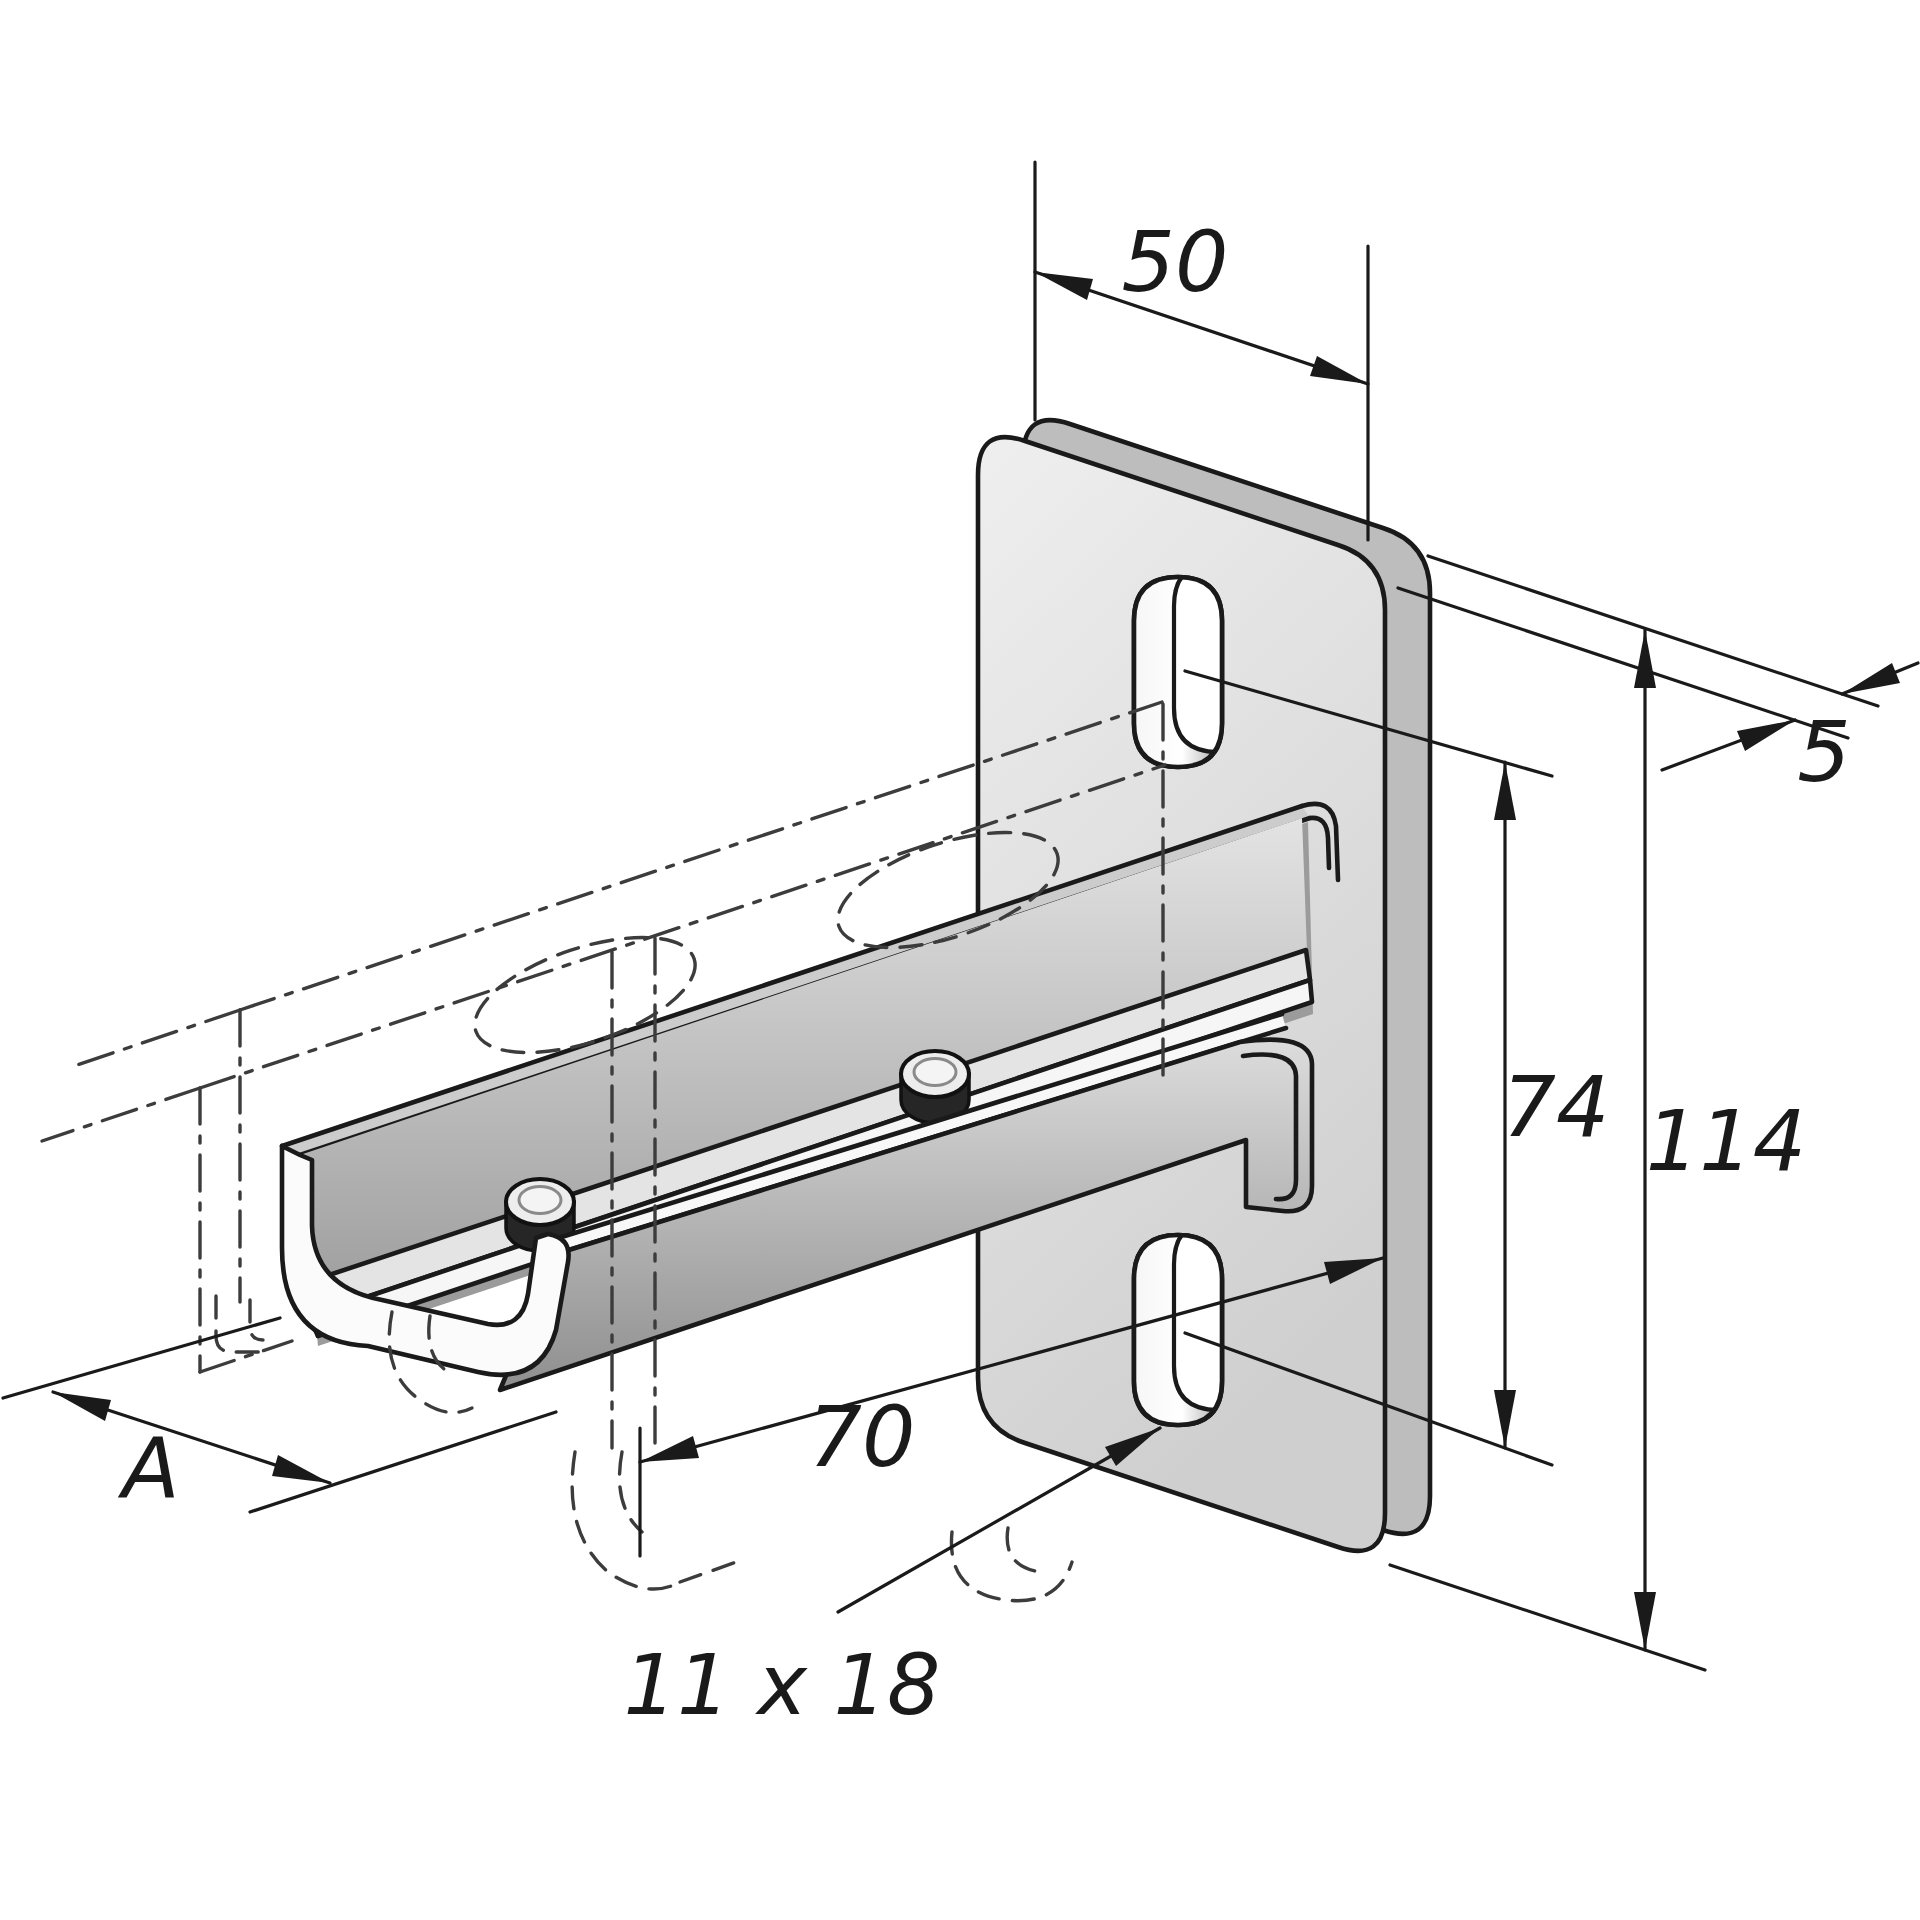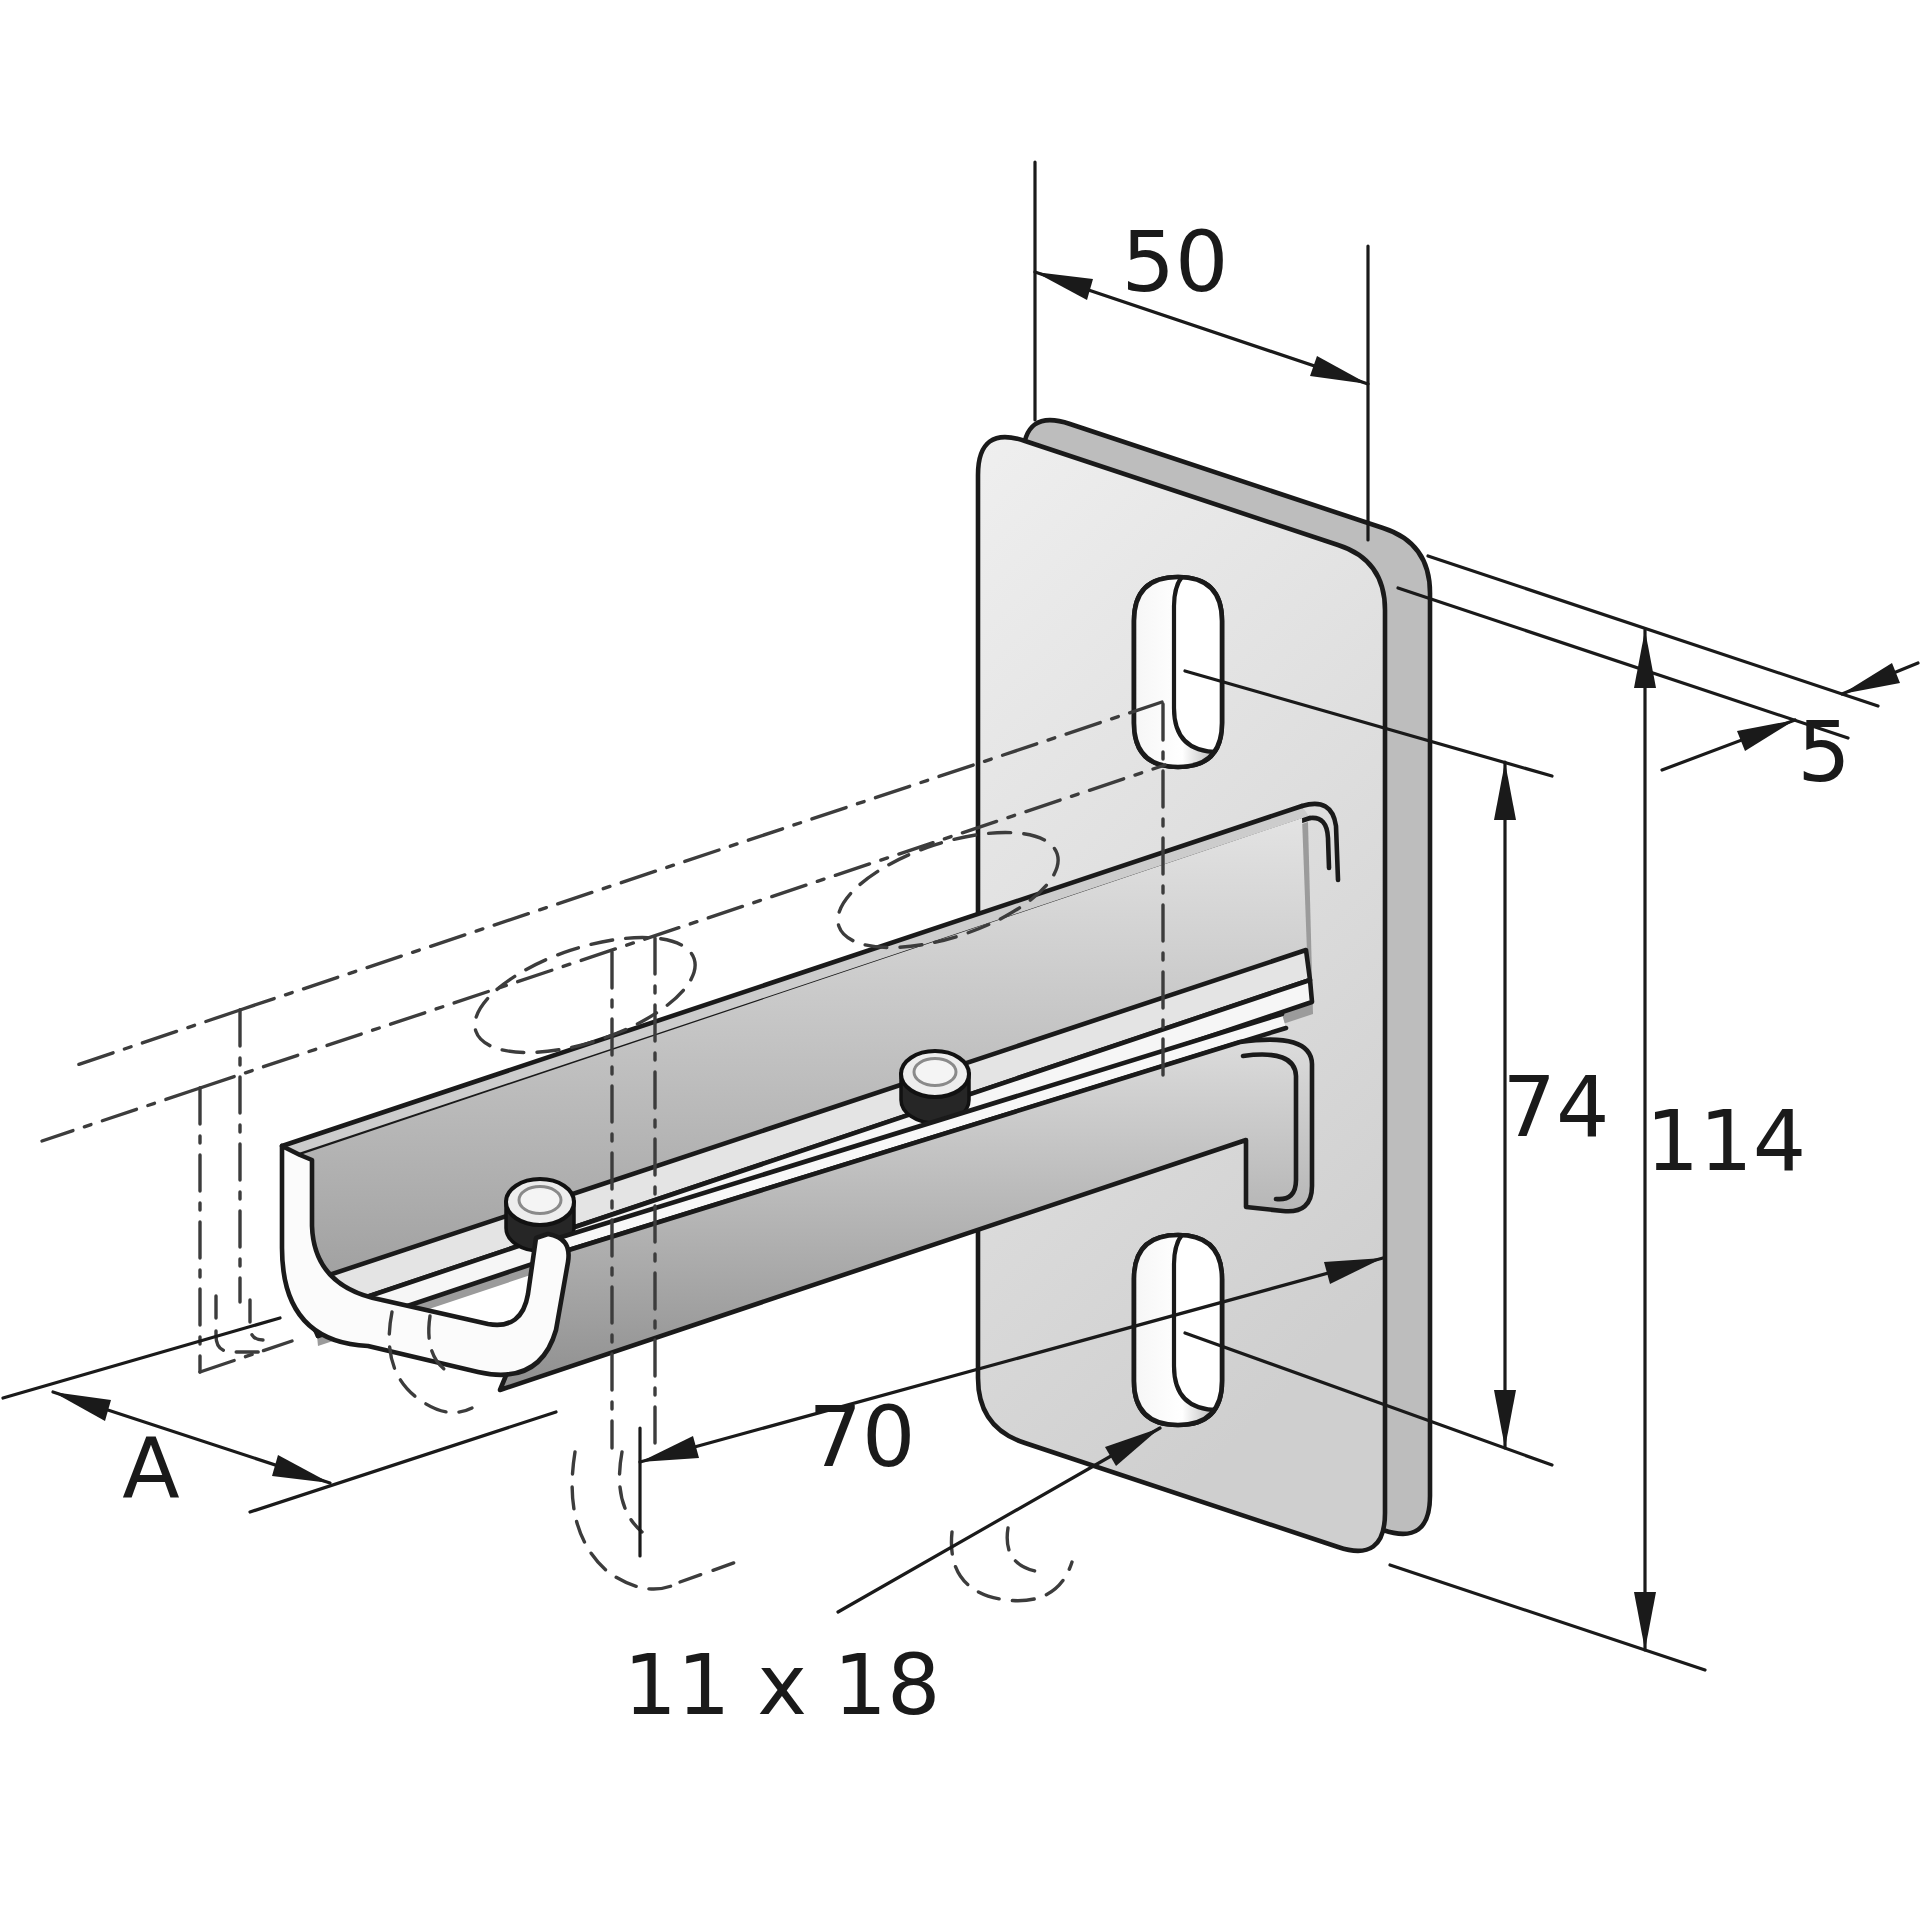--- a/index.html
+++ b/index.html
@@ -8,20 +8,21 @@
     background: #ffffff;
     width: 1920px;
     height: 1920px;
     overflow: hidden;
     font-family: "DejaVu Sans", "Liberation Sans", sans-serif;
   }
   #stage {
     width: 1920px;
     height: 1920px;
     position: relative;
+    font-style: italic;
   }
   svg { display: block; }
   .dim-text {
     font-family: "DejaVu Sans", "Liberation Sans", sans-serif;
     font-size: 84px;
     fill: #1a1a1a;
   }
   .outline   { stroke: #1a1a1a; stroke-width: 4.6; stroke-linejoin: round; stroke-linecap: round; }
   .thinline  { stroke: #1a1a1a; stroke-width: 3.2; stroke-linecap: round; }
   .phantom   { stroke: #3c3c3c; stroke-width: 3.4; fill: none; stroke-linecap: round; }

